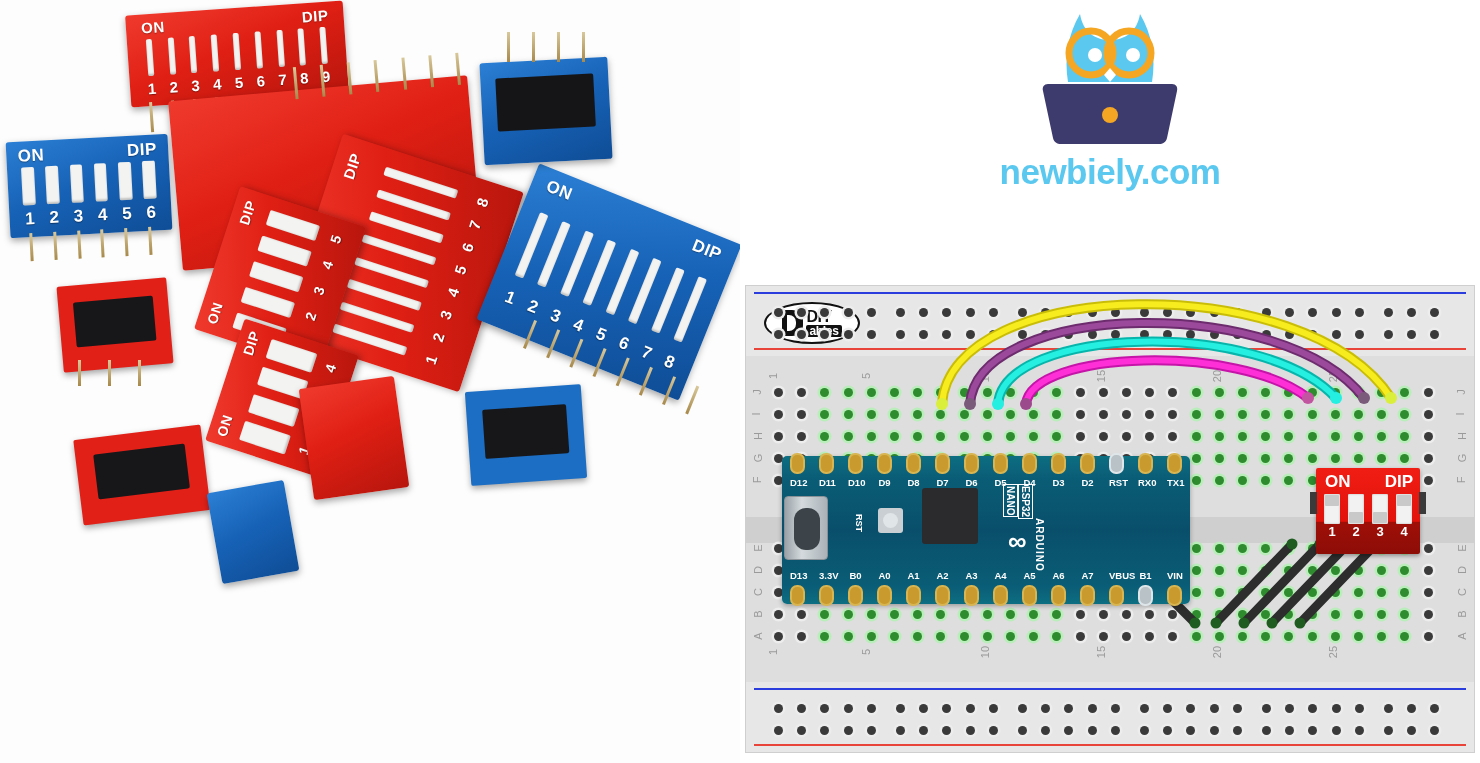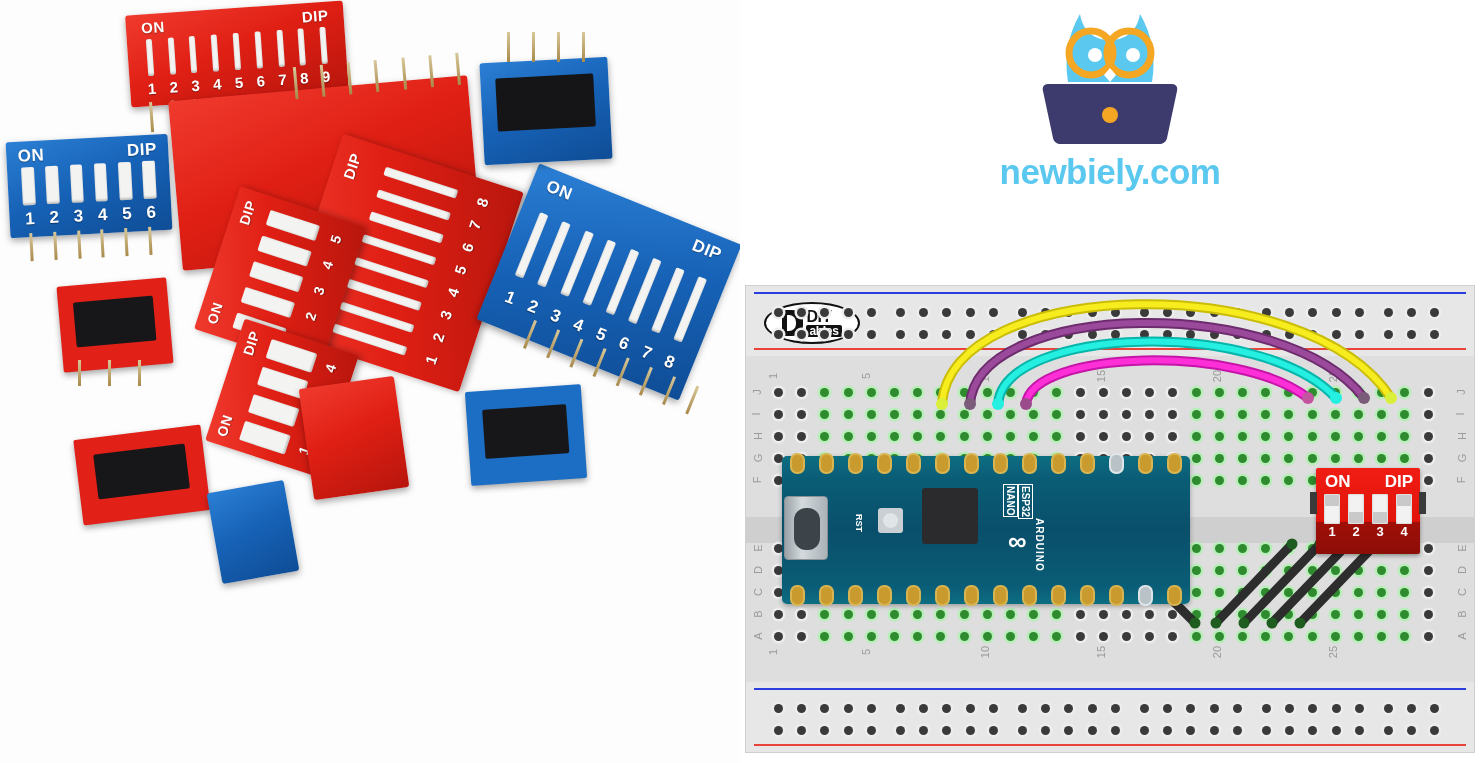--- a/index.html
+++ b/index.html
@@ -948,35 +948,67 @@
             <div class="pad"></div>
             <div class="pad"></div>
             <div class="pad"></div>
             <div class="pad"></div>
             <div class="pad"></div>
             <div class="pad"></div>
             <div class="pad silver"></div>
             <div class="pad"></div>
             <div class="pad"></div>
           </div>
+        <div class="lbl-row t" id="lbls-top">
+            <div class="lbl">D12</div>
+            <div class="lbl">D11</div>
+            <div class="lbl">D10</div>
+            <div class="lbl">D9</div>
+            <div class="lbl">D8</div>
+            <div class="lbl">D7</div>
+            <div class="lbl">D6</div>
+            <div class="lbl">D5</div>
+            <div class="lbl">D4</div>
+            <div class="lbl">D3</div>
+            <div class="lbl">D2</div>
+            <div class="lbl">RST</div>
+            <div class="lbl">RX0</div>
+            <div class="lbl">TX1</div>
+          </div>
         <div class="pad-row b" id="pads-bot">
             <div class="pad"></div>
             <div class="pad"></div>
             <div class="pad"></div>
             <div class="pad"></div>
             <div class="pad"></div>
             <div class="pad"></div>
             <div class="pad"></div>
             <div class="pad"></div>
             <div class="pad"></div>
             <div class="pad"></div>
             <div class="pad"></div>
             <div class="pad"></div>
             <div class="pad silver"></div>
             <div class="pad"></div>
+          </div>
+        <div class="lbl-row b" id="lbls-bot">
+            <div class="lbl">D13</div>
+            <div class="lbl">3.3V</div>
+            <div class="lbl">B0</div>
+            <div class="lbl">A0</div>
+            <div class="lbl">A1</div>
+            <div class="lbl">A2</div>
+            <div class="lbl">A3</div>
+            <div class="lbl">A4</div>
+            <div class="lbl">A5</div>
+            <div class="lbl">A6</div>
+            <div class="lbl">A7</div>
+            <div class="lbl">VBUS</div>
+            <div class="lbl">B1</div>
+            <div class="lbl">VIN</div>
           </div>
 
         <div id="usb"></div>
         <div id="rst-side">RST</div>
         <div id="btn"></div>
         <div id="mcu"></div>
         <div id="nano-vert1">NANO</div>
         <div id="nano-vert2">ESP32</div>
         <div id="inf">∞</div>
         <div id="arduino-word">ARDUINO</div>

